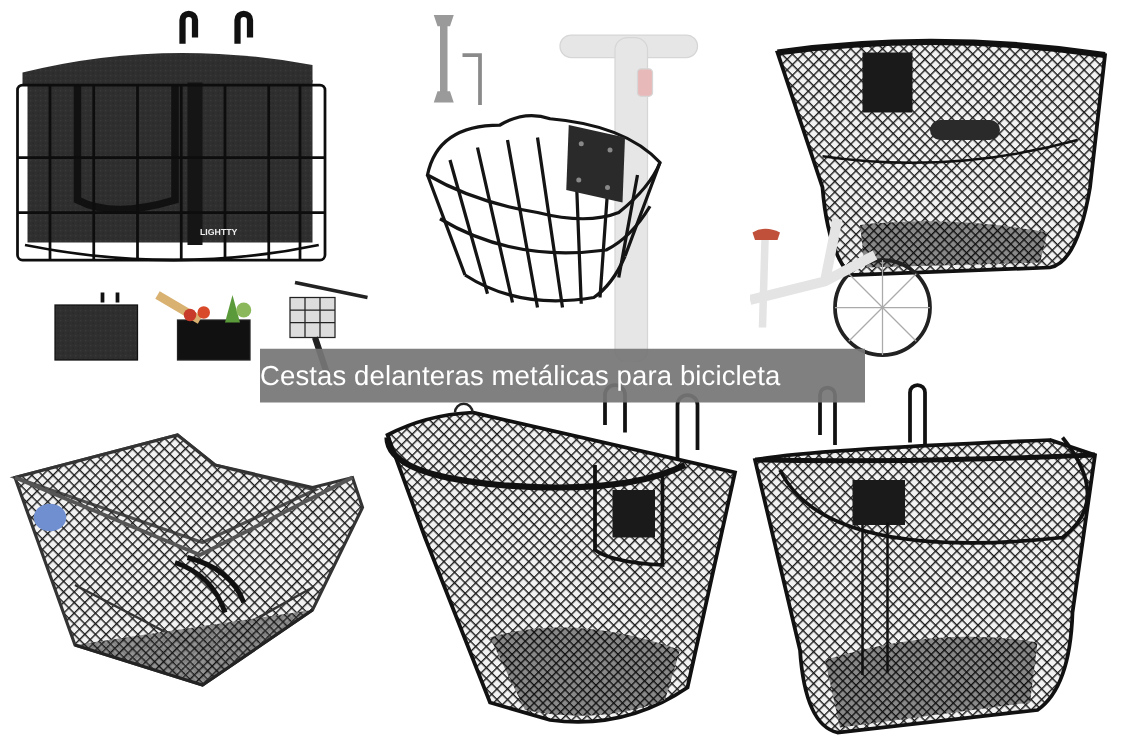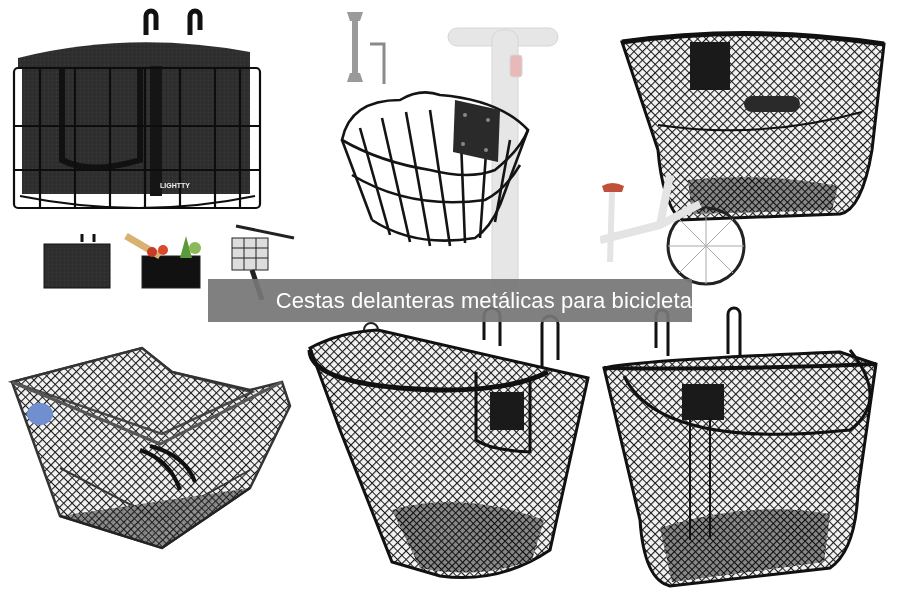--- a/index.html
+++ b/index.html
@@ -12,21 +12,21 @@
   .tile svg { position: absolute; left: 0; top: 0; }
   #t1 { left: 0; top: 0; width: 300px; height: 300px; }
   #t2 { left: 300px; top: 0; width: 300px; height: 290px; }
   #t3 { left: 600px; top: 0; width: 300px; height: 290px; }
   #t4 { left: 0; top: 320px; width: 300px; height: 280px; }
   #t5 { left: 300px; top: 300px; width: 300px; height: 300px; }
   #t6 { left: 600px; top: 300px; width: 300px; height: 300px; }
   .caption {
     position: absolute; left: 208px; top: 279px; width: 484px; height: 43px;
     background: rgba(118,118,118,0.93);
-    color: #ffffff; font-size: 22px; line-height: 43px; text-align: right;
+    color: #ffffff; font-size: 22px; line-height: 43px; text-align: left;
     white-space: nowrap; letter-spacing: 0.1px;
   }
 </style>
 </head>
 <body>
 
 <svg width="0" height="0" style="position:absolute">
   <defs>
     <pattern id="mesh" width="6" height="6" patternUnits="userSpaceOnUse" patternTransform="rotate(45)">
       <rect width="6" height="6" fill="#f2f2f2"></rect>

